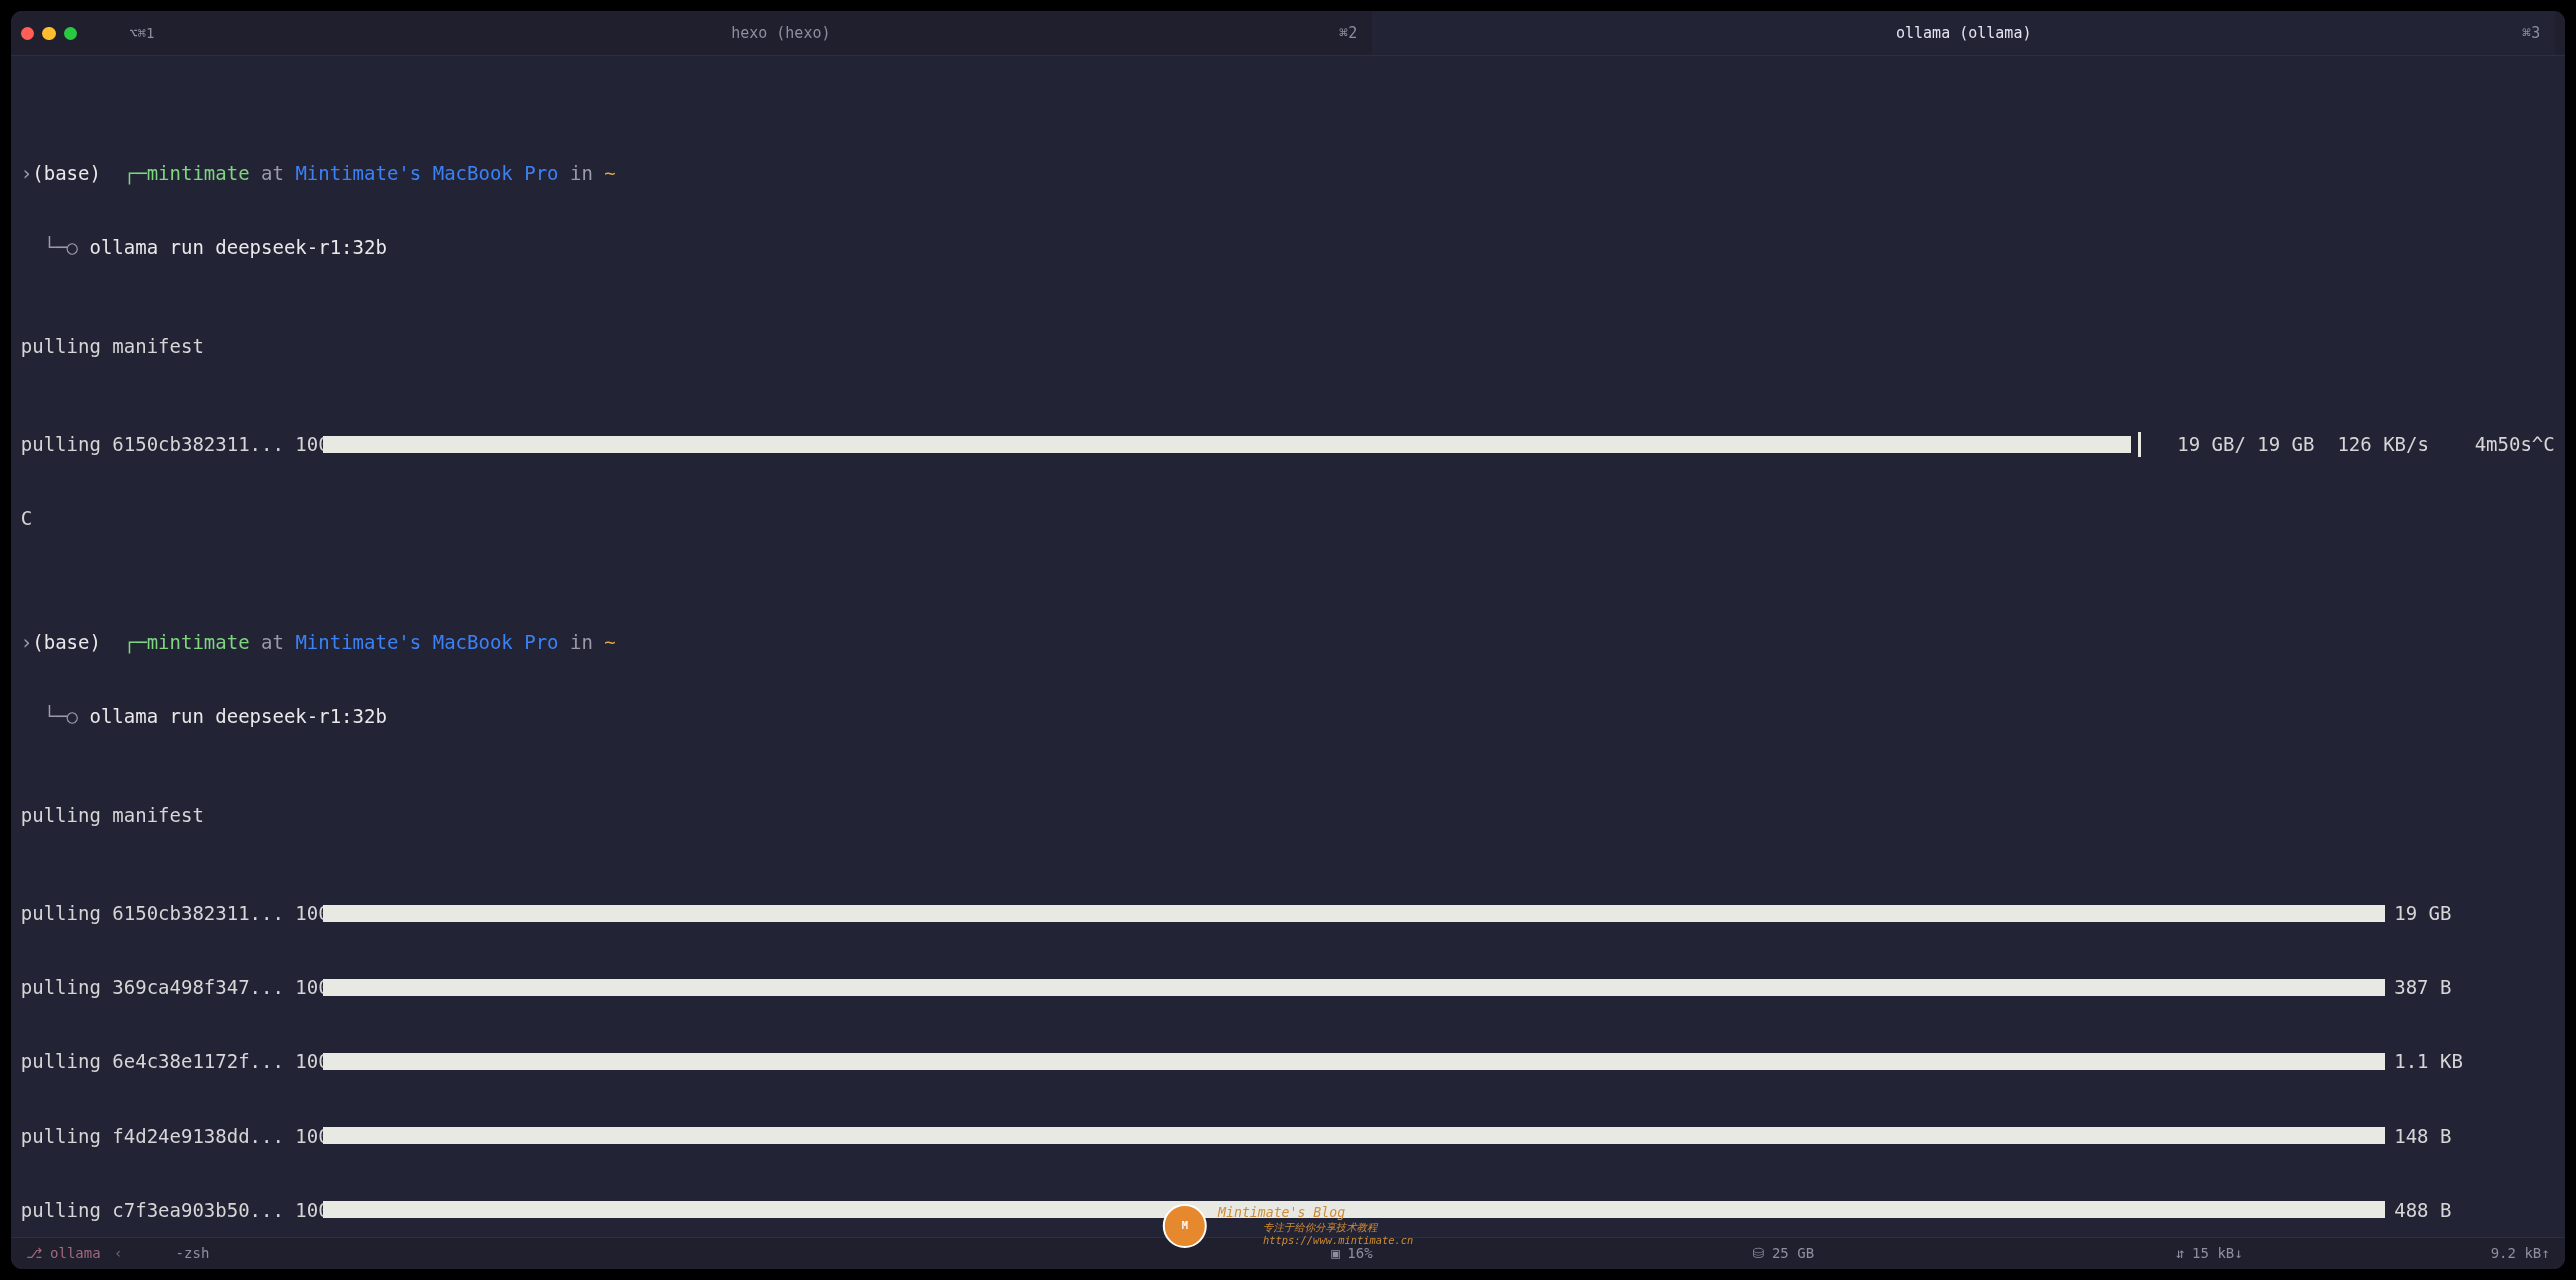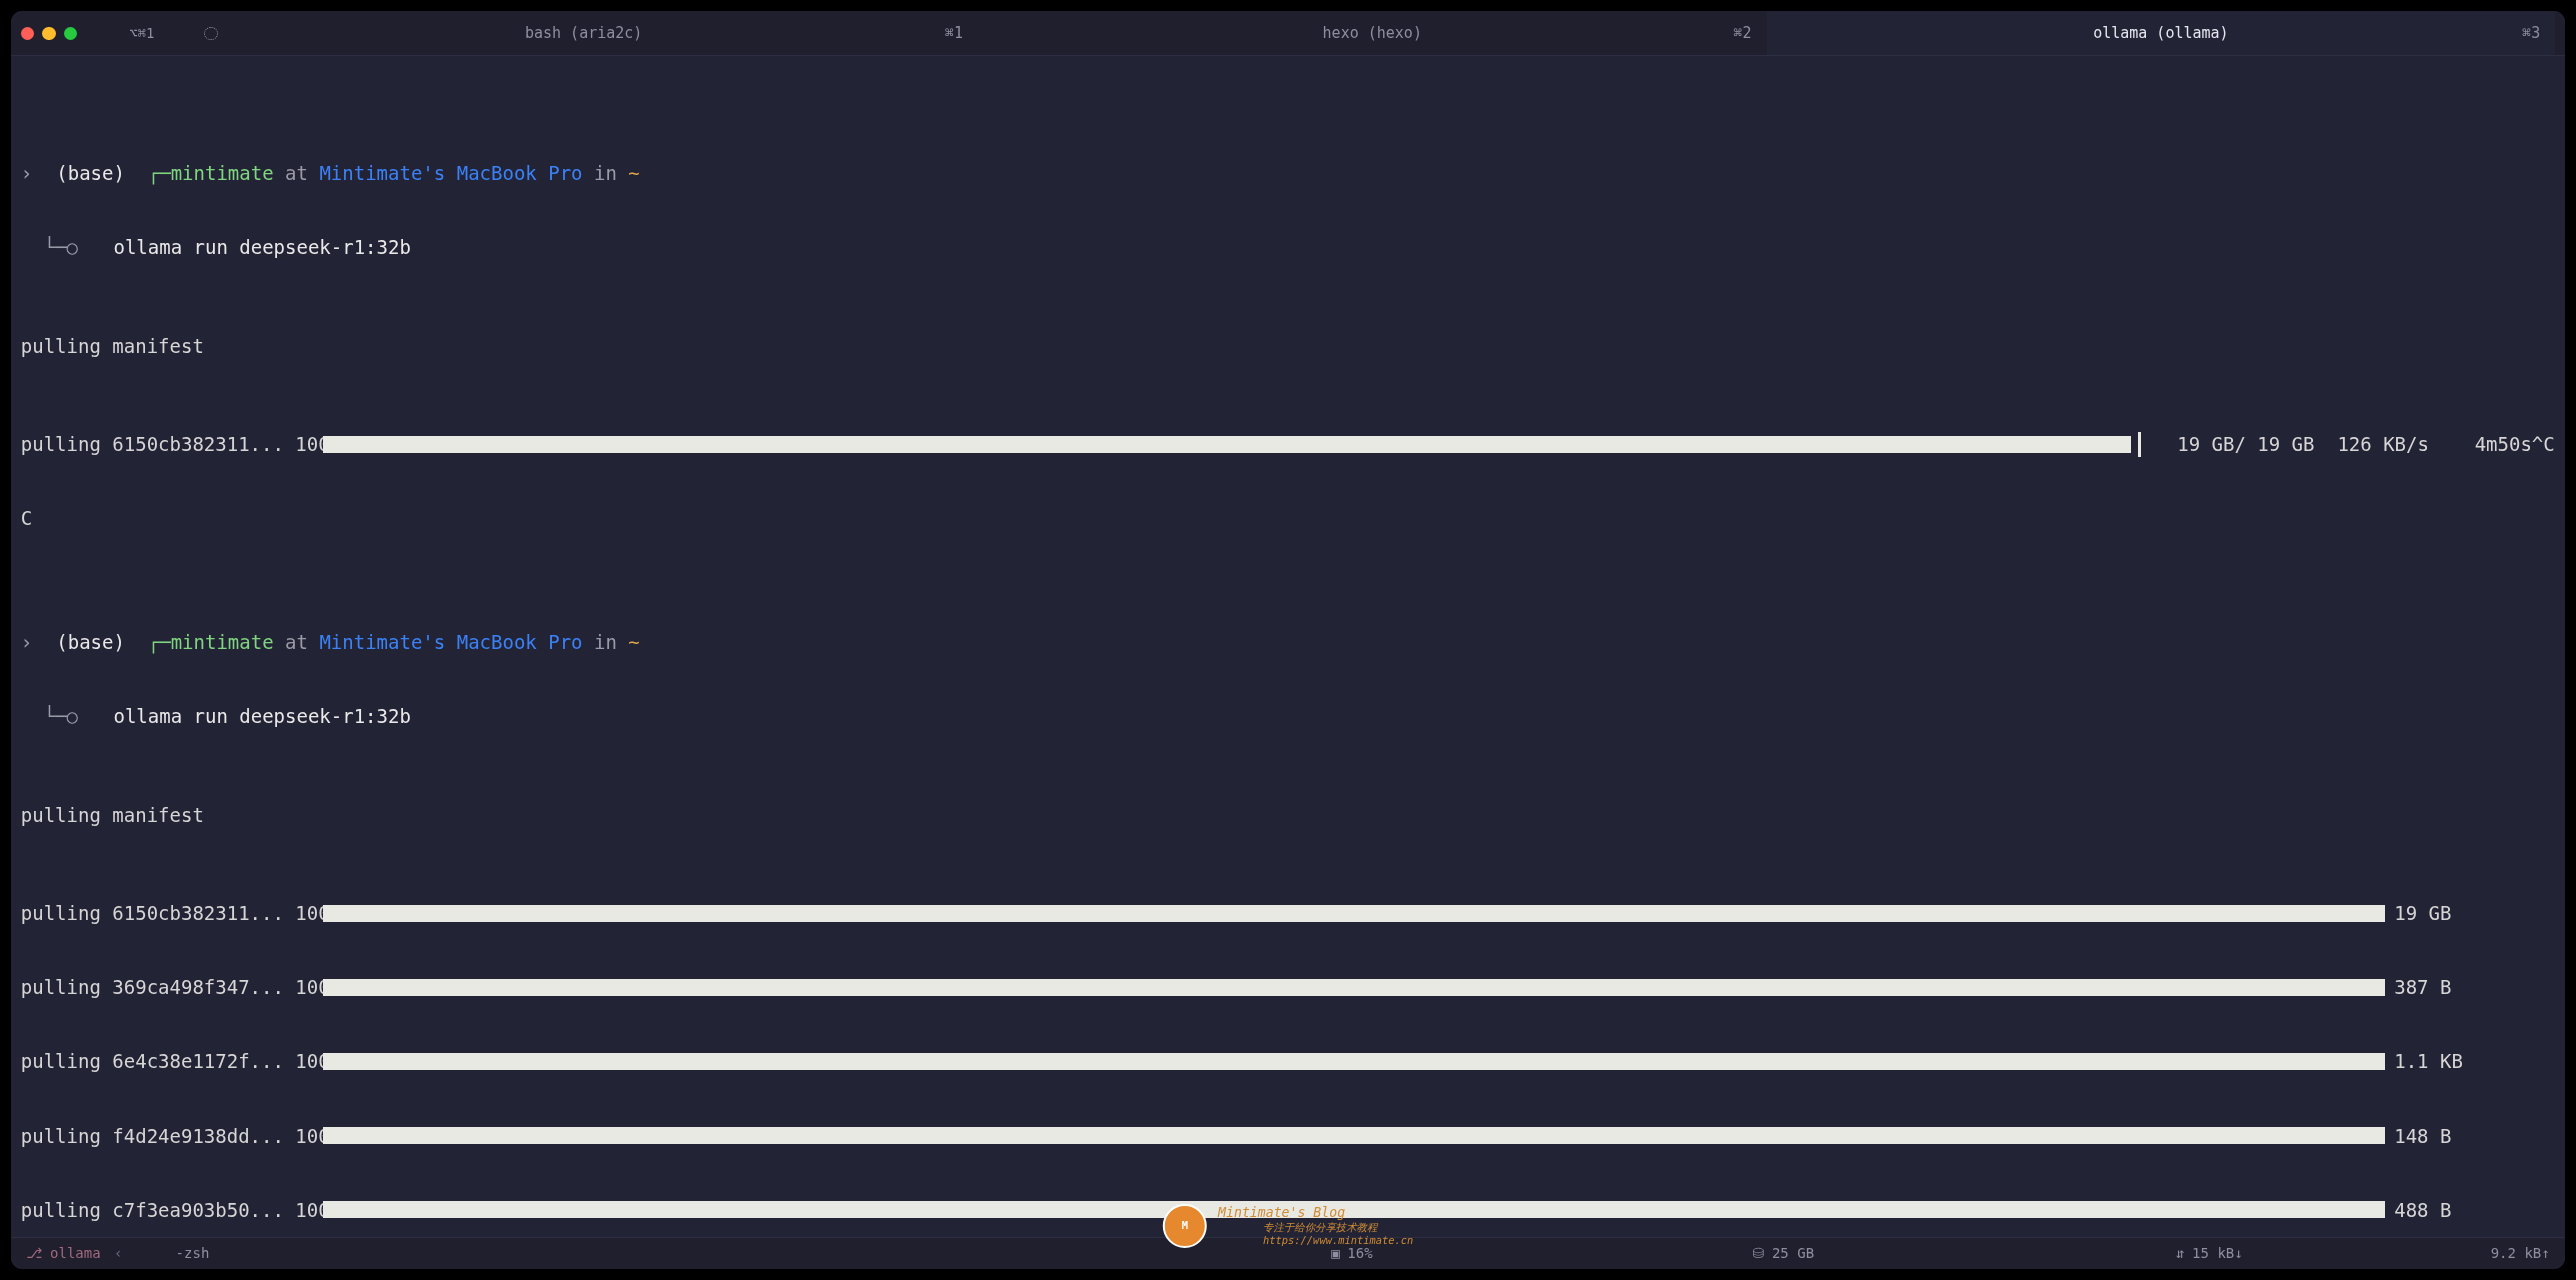--- a/index.html
+++ b/index.html
@@ -63,21 +63,21 @@
     padding:5.7px 9.5px 0 9.5px;
     white-space:pre;
     overflow:hidden;
     color:#d6d6d6;
   }
   .line { display:block; }
   .grey{color:#9a9aa8;}
   .green{color:#7fd67f;}
   .blue{color:#3b82f6;}
   .orange{color:#e0a84a;}
-  .white{color:#e9e9e9;margin-left:24px;}
+  .white{color:#e9e9e9;}
   .bar-row{
     display:grid;
     grid-template-columns: 293px 1fr 378px;
     align-items:center;
     column-gap:9.5px;
   }
   .bar-row.narrow{grid-template-columns: 293px 1fr 161px;}
   .bar-outer{
     height:17px;
     display:flex;align-items:center;
@@ -136,25 +136,20 @@
   <div class="titlebar">
     <div class="traffic">
       <span class="dot red"></span>
       <span class="dot yellow"></span>
       <span class="dot green"></span>
     </div>
     <div class="pane-label">
       <span>⌥⌘1</span>
     </div>
     <div class="tabgroup">
-      <div class="tab">
-        <span>bash (aria2c)</span>
-        <span class="spinner" style="position:absolute;left:15px;"></span>
-        <span class="shortcut">⌘1</span>
-      </div>
       <div class="tab">
         <span>hexo (hexo)</span>
         <span class="shortcut">⌘2</span>
       </div>
       <div class="tab active">
         <span>ollama (ollama)</span>
         <span class="shortcut">⌘3</span>
       </div>
     </div>
   </div>

